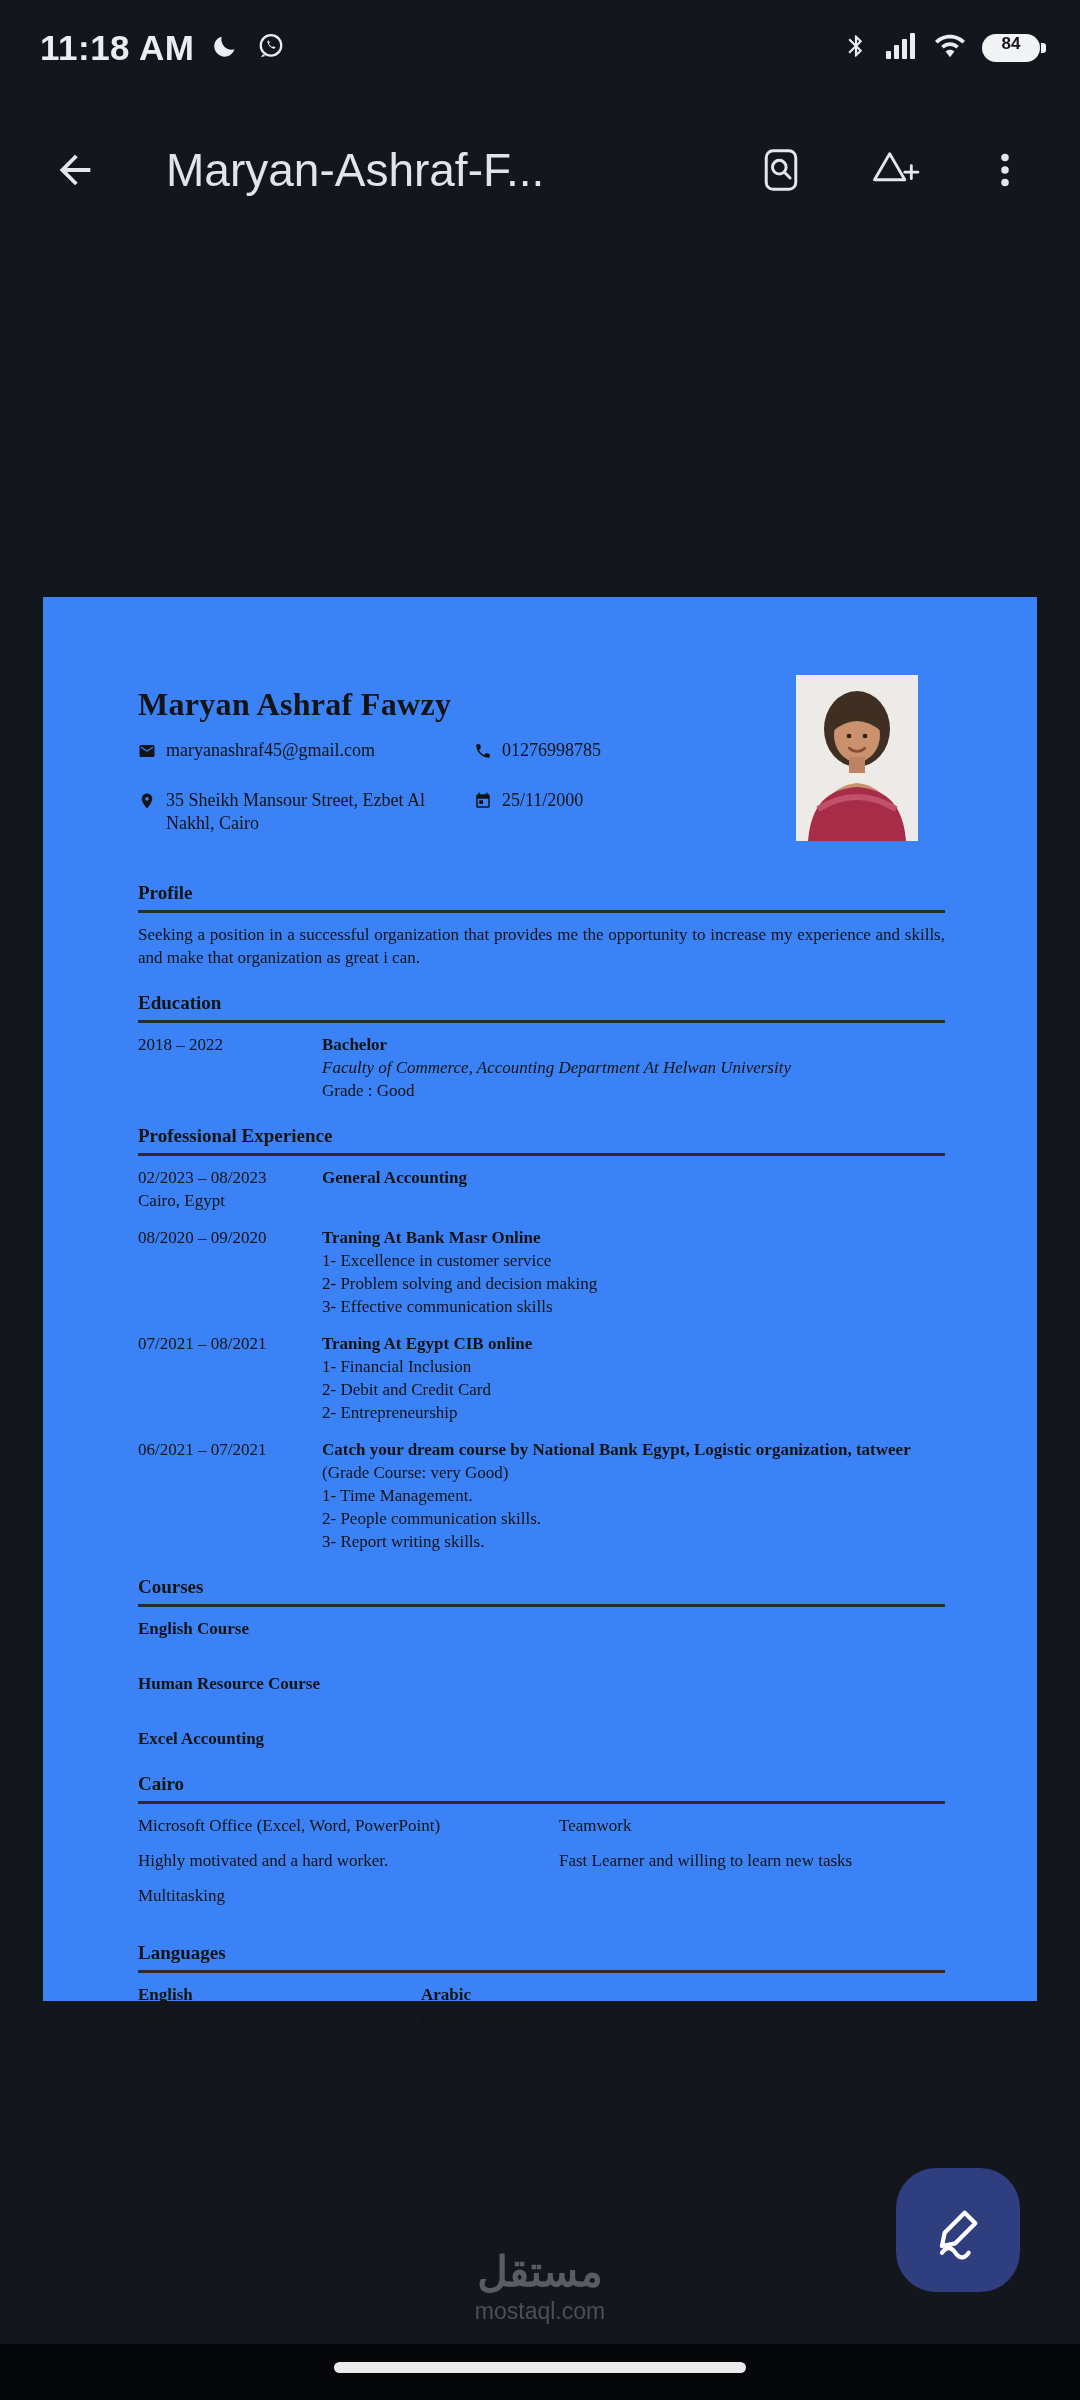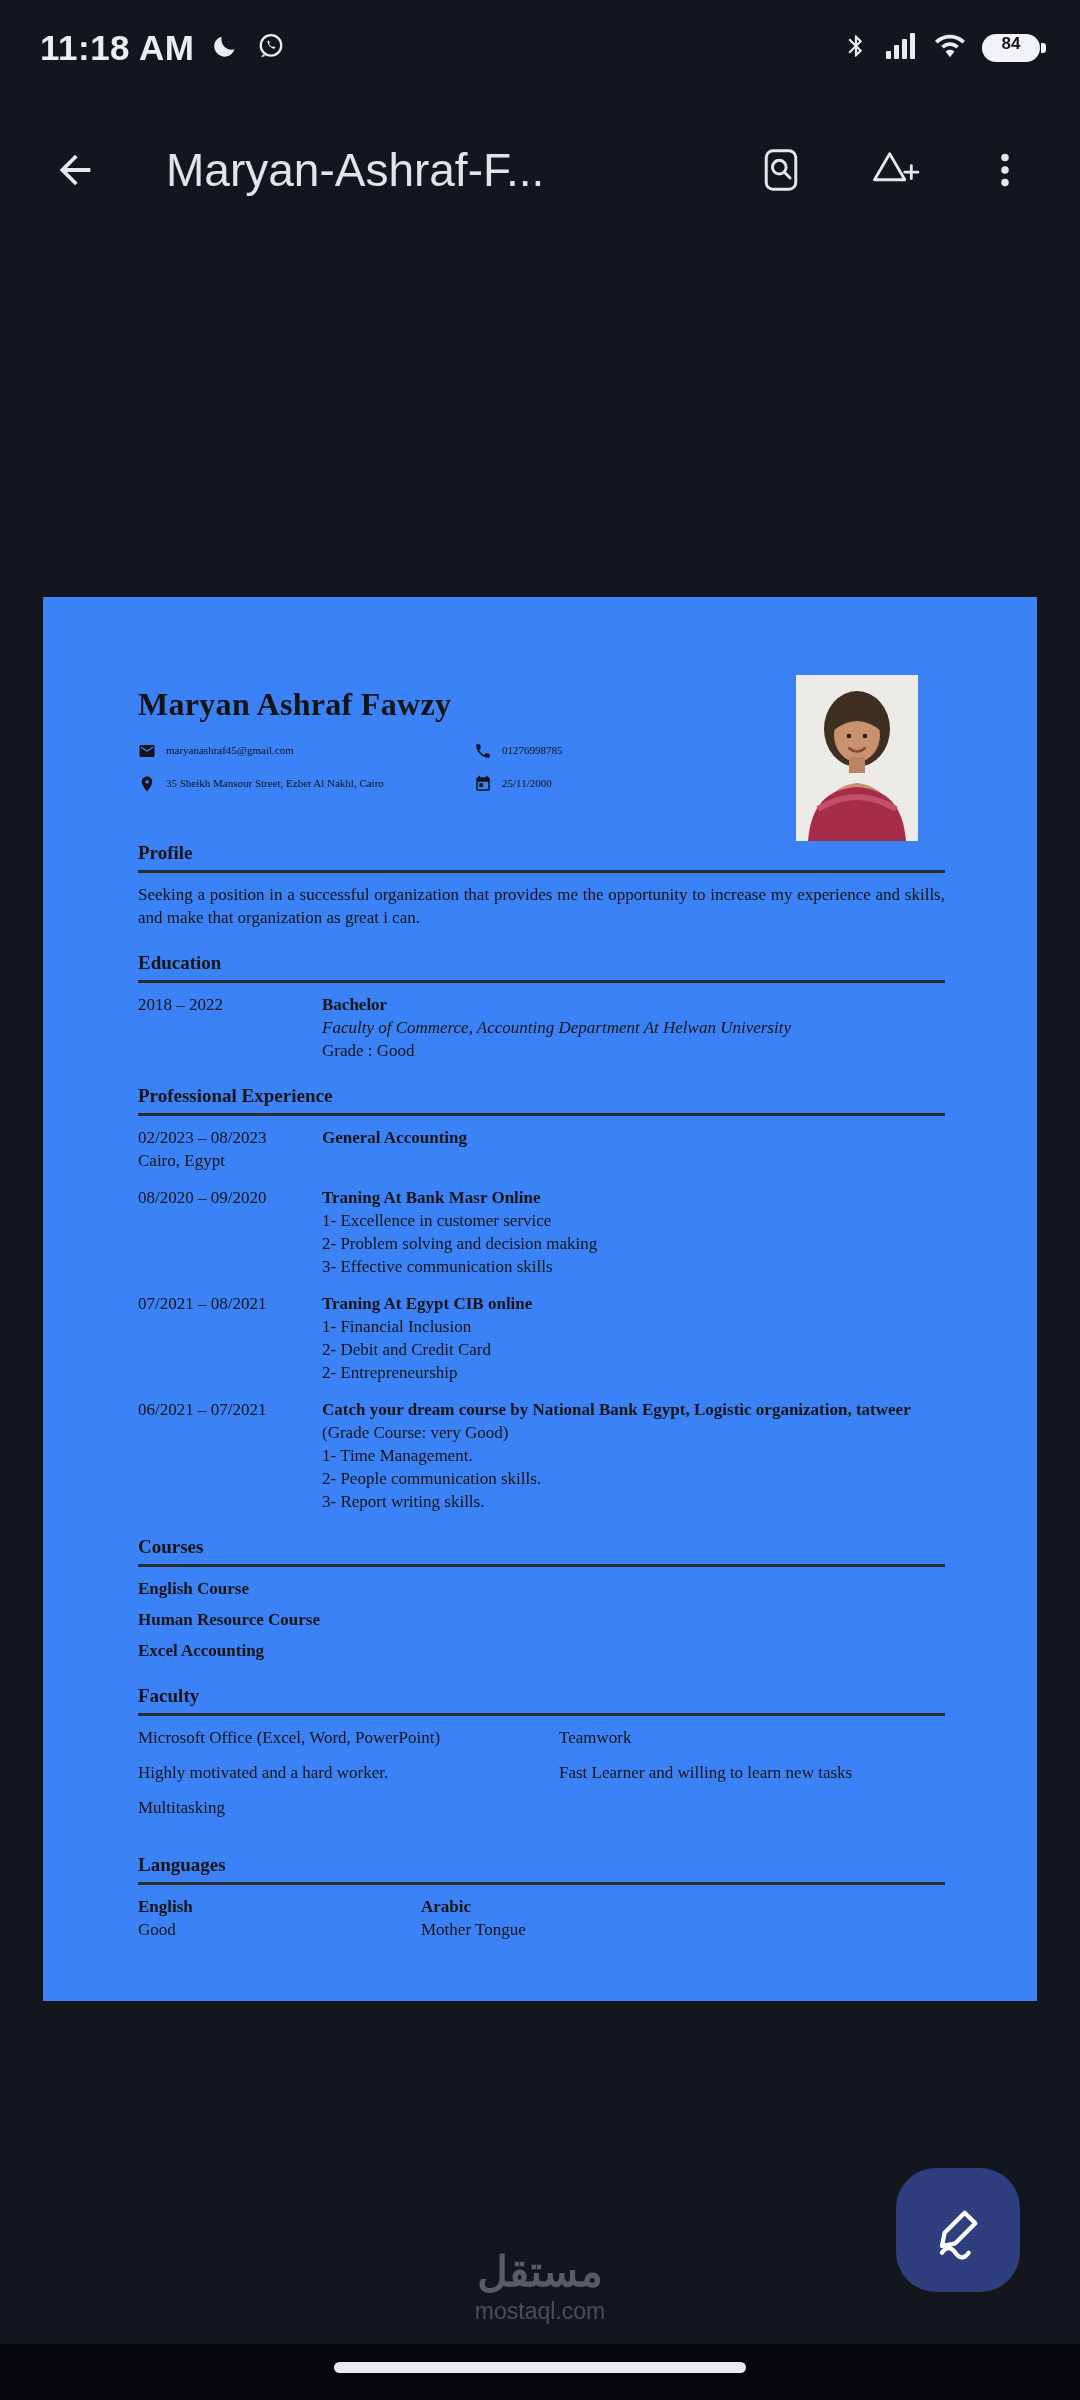--- a/index.html
+++ b/index.html
@@ -43,22 +43,22 @@
   
   .page {
     position:absolute; left:43px; top:597px; width:994px; height:1404px;
     background:#3b82f6; color:#141414;
     font-family:"Liberation Serif", serif;
   }
   .page-inner { position:absolute; left:95px; right:92px; top:88px; }
   .cv-name { font-size:32px; font-weight:700; letter-spacing:.3px; line-height:38px; }
 
   .contact-grid {
-    display:grid; grid-template-columns:336px 1fr; row-gap:10px;
-    margin-top:16px; font-size:11px;
+    display:grid; grid-template-columns:336px 1fr; row-gap:27px;
+    margin-top:16px; font-size:18px;
   }
   .contact-item { display:flex; align-items:flex-start; gap:10px; line-height:23px; }
   .contact-item svg { flex:0 0 auto; margin-top:3px; }
   .addr-text { max-width:285px; display:inline-block; }
 
   .photo { position:absolute; left:753px; top:78px; width:122px; height:166px; overflow:hidden; }
 
   .section { margin-top:22px; }
   .section.first { margin-top:46px; }
   .section-title {
@@ -68,21 +68,21 @@
   .section-body { margin-top:10px; font-size:17px; line-height:23px; }
   .section-body.justify { text-align:justify; }
 
   .row2 { display:grid; grid-template-columns:184px 1fr; }
   .b { font-weight:700; }
   .i { font-style:italic; }
 
   .exp-item { display:grid; grid-template-columns:184px 1fr; margin-bottom:14px; }
   .exp-item:last-child { margin-bottom:4px; }
 
-  .course-item { font-weight:700; margin-top:8px; }
+  .course-item { font-weight:700; margin-top:32px; }
   .course-item:first-child { margin-top:0; }
 
   .skills-grid { display:grid; grid-template-columns:421px 1fr; }
   .skill-item { margin-bottom:12px; }
 
   .lang-grid { display:grid; grid-template-columns:283px 1fr; }
 
   
   .watermark { position:absolute; left:0; right:0; top:2248px; text-align:center; }
   .watermark .ar { font-size:42px; font-weight:700; color:#585d64; line-height:48px; }
@@ -293,21 +293,21 @@
     <div class="section">
       <div class="section-title">Courses</div>
       <div class="section-body">
         <div class="course-item">English Course</div>
         <div class="course-item">Human Resource Course</div>
         <div class="course-item">Excel Accounting</div>
       </div>
     </div>
 
     <div class="section">
-      <div class="section-title">Faculty</div>
+      <div class="section-title">Cairo</div>
       <div class="section-body skills-grid">
         <div>
           <div class="skill-item">Microsoft Office (Excel, Word, PowerPoint)</div>
           <div class="skill-item">Highly motivated and a hard worker.</div>
           <div class="skill-item">Multitasking</div>
         </div>
         <div>
           <div class="skill-item">Teamwork</div>
           <div class="skill-item">Fast Learner and willing to learn new tasks</div>
         </div>

